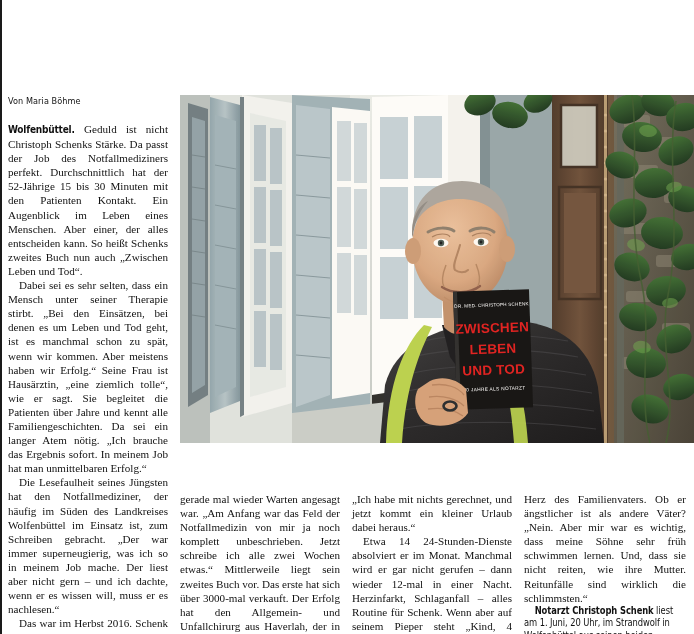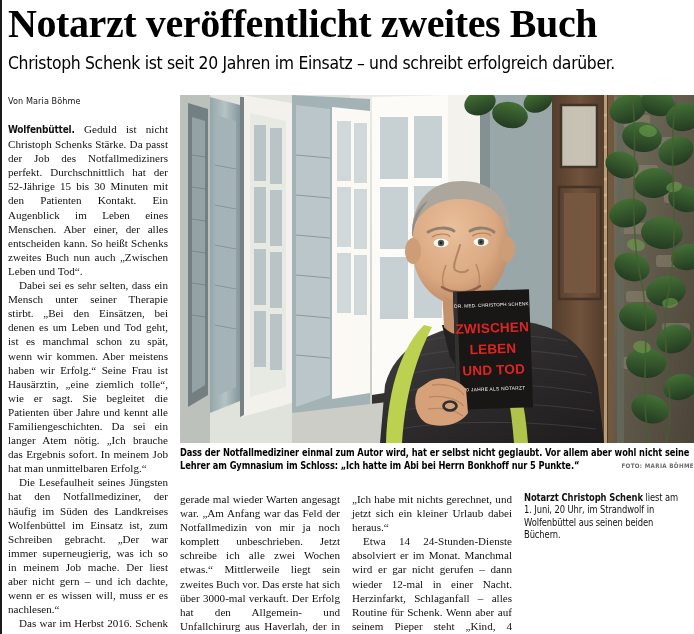--- a/index.html
+++ b/index.html
@@ -167,24 +167,20 @@
   }
   .teaser b { font-weight: 700; }
 </style>
 </head>
 <body>
 
 <div id="page">
 
   <div class="left-rule"></div>
 
-  <div class="masthead">
-    <h1 class="headline">Notarzt veröffentlicht zweites Buch</h1>
-    <div class="subhead">Christoph Schenk ist seit 20 Jahren im Einsatz – und schreibt erfolgreich darüber.</div>
-  </div>
 
   <div class="byline">Von Maria Böhme</div>
 
   <div class="photo-block">
     <div class="photo">
       <svg width="514" height="348" viewBox="0 0 514 348" xmlns="http://www.w3.org/2000/svg" role="img" aria-label="Portrait">
         <defs>
           <linearGradient id="wallg" x1="0" y1="0" x2="0" y2="1">
             <stop offset="0" stop-color="#e9ece8"></stop>
             <stop offset="1" stop-color="#c2c7c3"></stop>
@@ -487,40 +483,37 @@
           </g>
 
           <ellipse cx="270" cy="311" rx="6.5" ry="4.5" fill="none" stroke="#22262a" stroke-width="2.6"></ellipse>
         </g>
 
         <rect x="0" y="0" width="514" height="348" fill="#ffdfa8" opacity="0.05"></rect>
       </svg>
     </div>
   </div>
 
-  <div class="caption-wrap">
-    <div class="caption">Dass der Notfallmediziner einmal zum Autor wird, hat er selbst nicht geglaubt. Vor allem aber wohl nicht seine Lehrer am Gymnasium im Schloss: „Ich hatte im Abi bei Herrn Bonkhoff nur 5 Punkte.“</div>
-    <div class="photo-credit">Foto: Maria Böhme</div>
-  </div>
 
   <div class="col" id="col1">
     <p class="lead">
       <span class="dateline">Wolfenbüttel.</span><span> Geduld ist nicht Christoph Schenks Stärke. Da passt der Job des Notfallmediziners perfekt. Durchschnittlich hat der 52-Jährige 15 bis 30 Minuten mit den Patienten Kontakt. Ein Augenblick im Leben eines Menschen. Aber einer, der alles entscheiden kann. So heißt Schenks zweites Buch nun auch „Zwischen Leben und Tod“.</span>
     </p>
     <p>Dabei sei es sehr selten, dass ein Mensch unter seiner Therapie stirbt. „Bei den Einsätzen, bei denen es um Leben und Tod geht, ist es manchmal schon zu spät, wenn wir kommen. Aber meistens haben wir Erfolg.“ Seine Frau ist Hausärztin, „eine ziemlich tolle“, wie er sagt. Sie begleitet die Patienten über Jahre und kennt alle Familiengeschichten. Da sei ein langer Atem nötig. „Ich brauche das Ergebnis sofort. In meinem Job hat man unmittelbaren Erfolg.“</p>
     <p>Die Lesefaulheit seines Jüngsten hat den Notfallmediziner, der häufig im Süden des Landkreises Wolfenbüttel im Einsatz ist, zum Schreiben gebracht. „Der war immer superneugierig, was ich so in meinem Job mache. Der liest aber nicht gern – und ich dachte, wenn er es wissen will, muss er es nachlesen.“</p>
     <p>Das war im Herbst 2016. Schenk startete einen Blog: „Viva La Reanimation“ (wir berichteten). Jeden Tag schrieb er Erzählungen über seine Einsätze – wenn bei der Arbeit</p>
   </div>
 
   <div class="col" id="col2">
     <p class="lead">gerade mal wieder Warten angesagt war. „Am Anfang war das Feld der Notfallmedizin von mir ja noch komplett unbeschrieben. Jetzt schreibe ich alle zwei Wochen etwas.“ Mittlerweile liegt sein zweites Buch vor. Das erste hat sich über 3000-mal verkauft. Der Erfolg hat den Allgemein- und Unfallchirurg aus Haverlah, der in Groß Stöckheim aufgewachsen ist, überrascht:</p>
   </div>
 
   <div class="col" id="col3">
-    <p class="lead">„Ich habe mit nichts gerechnet, und jetzt sich ein kleiner Urlaub dabei heraus.“</p>
+    <p class="lead">„Ich habe mit nichts gerechnet, und jetzt kommt ein kleiner Urlaub dabei heraus.“</p>
     <p>Etwa 14 24-Stunden-Dienste absolviert er im Monat. Manchmal wird er gar nicht gerufen – dann wieder 12-mal in einer Nacht. Herzinfarkt, Schlaganfall – alles Routine für Schenk. Wenn aber auf seinem Pieper steht „Kind, 4 Monate, Reanimation“, dann rast auch das</p>
   </div>
 
   <div class="col" id="col4">
+    <p class="lead">Herz des Familienvaters. Ob er ängstlicher ist als andere Väter? „Nein. Aber mir war es wichtig, dass meine Söhne sehr früh schwimmen lernen. Und, dass sie nicht reiten, wie ihre Mutter. Reitunfälle sind wirklich die schlimmsten.“</p>
     <p class="teaser"><b>Notarzt Christoph Schenk</b><span> liest am 1. Juni, 20 Uhr, im Strandwolf in Wolfenbüttel aus seinen beiden Büchern.</span></p>
   </div>
 
 </div>
 
 </body></html>

